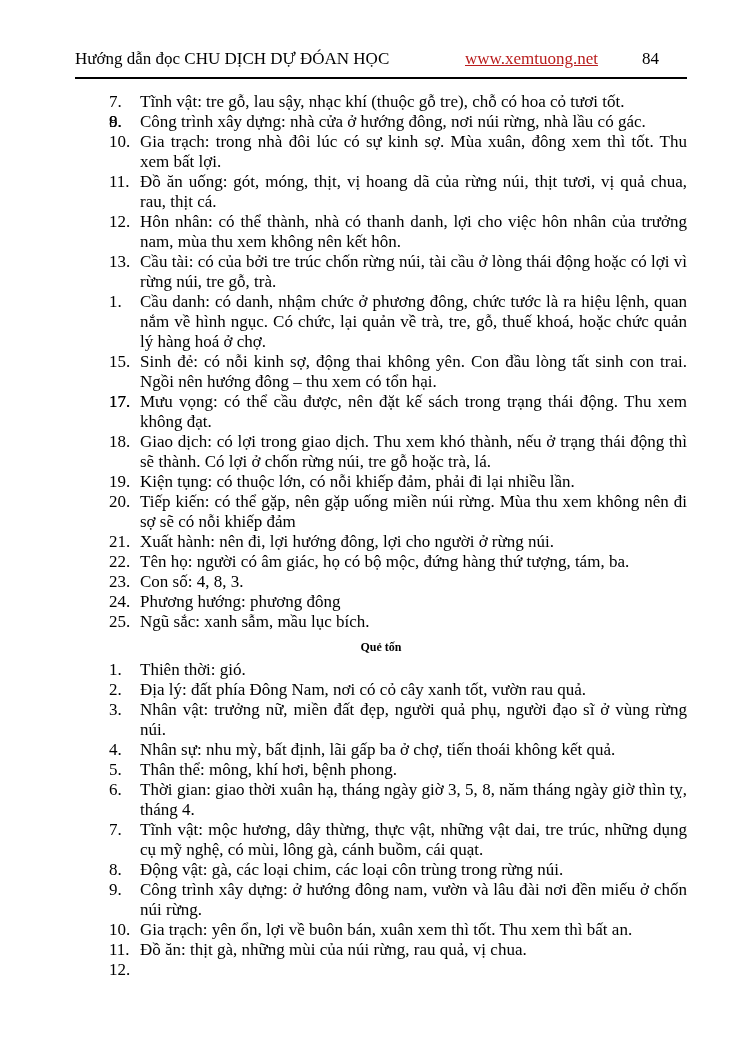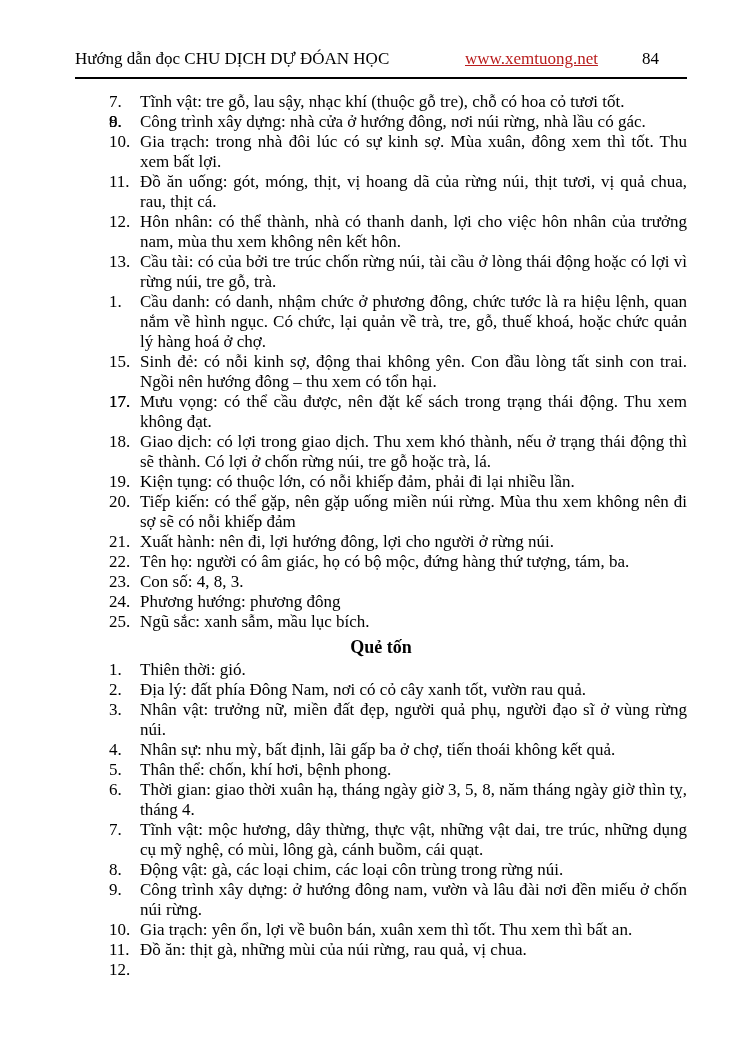--- a/index.html
+++ b/index.html
@@ -49,21 +49,21 @@
   .num-item .num {
     position: absolute;
     left: 34px;
     top: 0;
     width: 30px;
     text-align: left;
   }
   .section-heading {
     text-align: center;
     font-weight: bold;
-    font-size: 18px;
+    font-size: 12px;
     margin: 5px 0 3px 0;
   }
 </style>
 </head>
 <body>
 
 <div class="page">
   <div class="content">
 
     <div class="header">
@@ -98,21 +98,21 @@
         <li class="num-item"><span class="num">25.</span><span>Ngũ sắc: xanh sẫm, mầu lục bích.</span></li>
       </ol>
 
       <div class="section-heading">Quẻ tốn</div>
 
       <ol class="num-list">
         <li class="num-item"><span class="num">1.</span><span>Thiên thời: gió.</span></li>
         <li class="num-item"><span class="num">2.</span><span>Địa lý: đất phía Đông Nam, nơi có cỏ cây xanh tốt, vườn rau quả.</span></li>
         <li class="num-item"><span class="num">3.</span><span>Nhân vật: trưởng nữ, miền đất đẹp, người quả phụ, người đạo sĩ ở vùng rừng núi.</span></li>
         <li class="num-item"><span class="num">4.</span><span>Nhân sự: nhu mỳ, bất định, lãi gấp ba ở chợ, tiến thoái không kết quả.</span></li>
-        <li class="num-item"><span class="num">5.</span><span>Thân thể: chốn, khí hơi, bệnh phong.</span></li>
+        <li class="num-item"><span class="num">5.</span><span>Thân thể: mông, khí hơi, bệnh phong.</span></li>
         <li class="num-item"><span class="num">6.</span><span>Thời gian: giao thời xuân hạ, tháng ngày giờ 3, 5, 8, năm tháng ngày giờ thìn tỵ, tháng 4.</span></li>
         <li class="num-item"><span class="num">7.</span><span>Tĩnh vật: mộc hương, dây thừng, thực vật, những vật dai, tre trúc, những dụng cụ mỹ nghệ, có mùi, lông gà, cánh buồm, cái quạt.</span></li>
         <li class="num-item"><span class="num">8.</span><span>Động vật: gà, các loại chim, các loại côn trùng trong rừng núi.</span></li>
         <li class="num-item"><span class="num">9.</span><span>Công trình xây dựng: ở hướng đông nam, vườn và lâu đài nơi đền miếu ở chốn núi rừng.</span></li>
         <li class="num-item"><span class="num">10.</span><span>Gia trạch: yên ổn, lợi về buôn bán, xuân xem thì tốt. Thu xem thì bất an.</span></li>
         <li class="num-item"><span class="num">11.</span><span>Đồ ăn: thịt gà, những mùi của núi rừng, rau quả, vị chua.</span></li>
         <li class="num-item"><span class="num">12.</span></li>
       </ol>
 
     </div>

